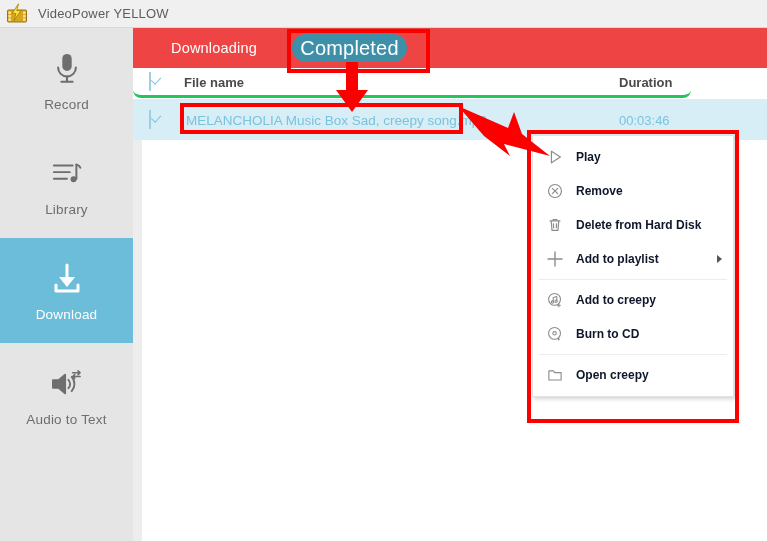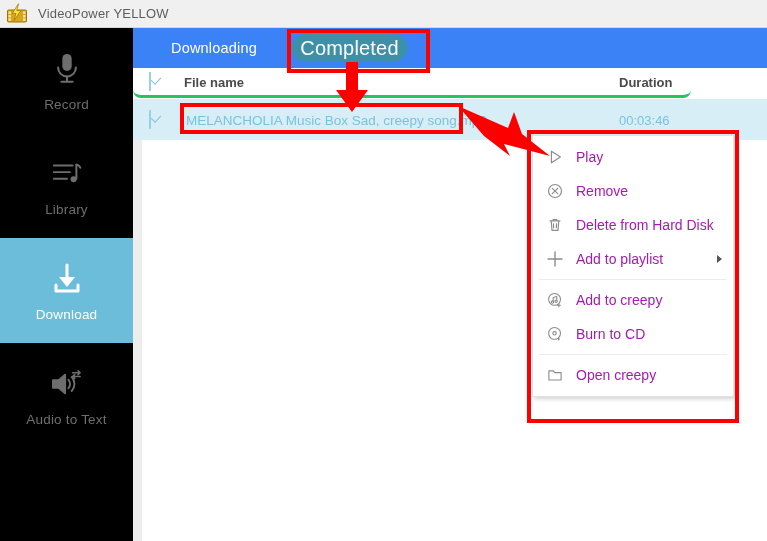--- a/index.html
+++ b/index.html
@@ -41,21 +41,21 @@
     color: #5d5d5d;
     letter-spacing: .2px;
     white-space: nowrap;
   }
 
   
   #sidebar {
     position: absolute;
     left: 0; top: 28px;
     width: 133px; height: 513px;
-    background: #000000;
+    background: #e5e5e5;
   }
   .nav-item {
     width: 133px;
     height: 105px;
     display: flex;
     flex-direction: column;
     align-items: center;
     justify-content: center;
     gap: 8px;
     color: #6e6e6e;
@@ -84,21 +84,21 @@
     left: 133px; top: 28px;
     width: 634px; height: 513px;
     background: #ffffff;
   }
 
   
   #tabbar {
     position: absolute;
     left: 0; top: 0;
     width: 634px; height: 40px;
-    background: #3b82f6;
+    background: #ef4444;
   }
   #tab-downloading {
     position: absolute;
     left: 38px; top: 0;
     height: 40px;
     display: flex; align-items: center;
     color: #ffffff;
     font-size: 14.5px;
     letter-spacing: .2px;
   }
@@ -203,23 +203,24 @@
     box-shadow: 2px 2px 4px rgba(0,0,0,.18);
     padding: 4px 0 4px 0;
     z-index: 20;
   }
   .menu-item {
     height: 34px;
     display: flex;
     align-items: center;
     position: relative;
     padding-left: 9px;
-    color: #a21caf;
-    font-size: 14px;
+    color: #0f172a;
+    font-size: 12px;
     white-space: nowrap;
+    font-weight: bold;
   }
   .menu-icon {
     width: 26px; height: 26px;
     flex: 0 0 26px;
     display: flex;
     align-items: center;
     justify-content: center;
     color: #8c8c8c;
   }
   .menu-icon svg { display: block; }

